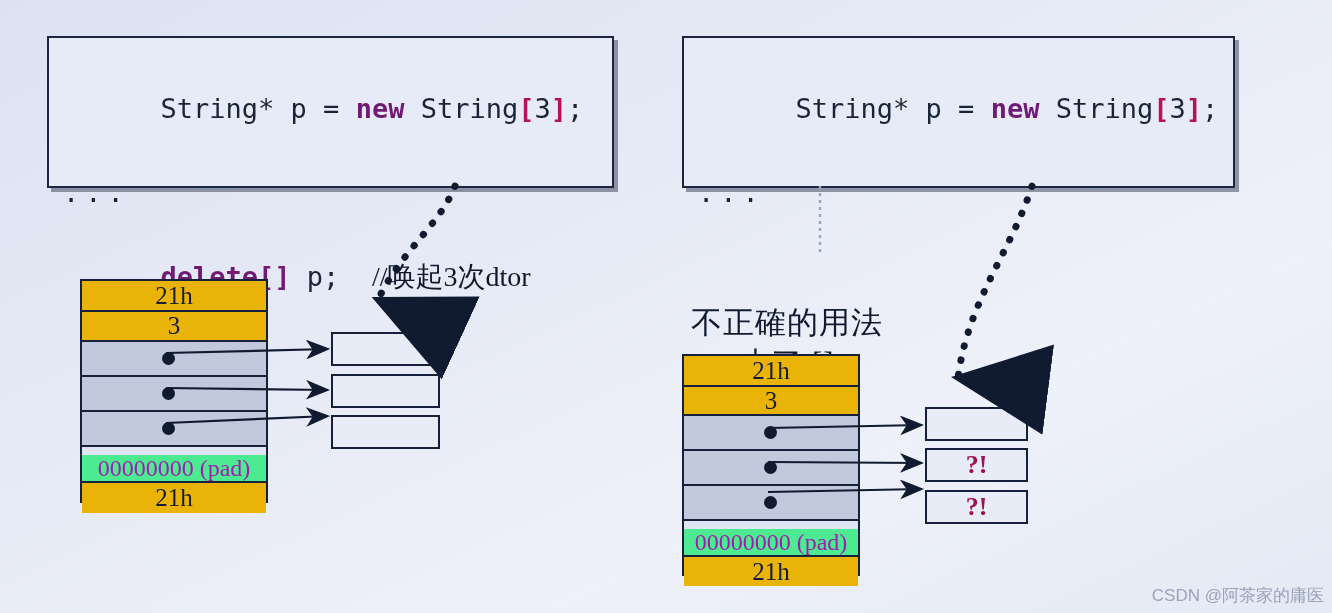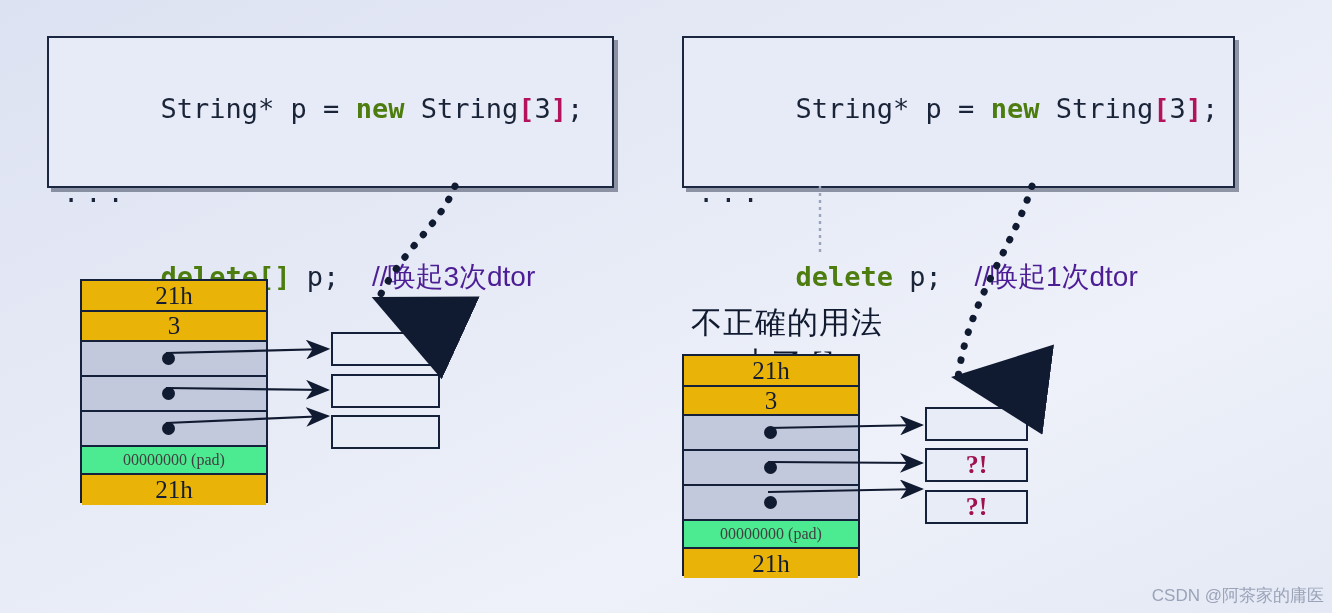--- a/index.html
+++ b/index.html
@@ -26,25 +26,25 @@
     padding: 8px 14px 10px 14px;
   }
   .code-line {
     font-family: "DejaVu Sans Mono", "Liberation Mono", monospace;
     font-size: 27px;
     line-height: 42px;
     color: #1a2438;
     white-space: pre;
     letter-spacing: 0px;
   }
-  .kw { color: #4d7c0f; font-weight: bold; }
+  .kw { color: #701a75; font-weight: bold; }
   .brk { color: #b3125c; font-weight: bold; }
   .cmt {
-    font-family: Liberation Sans, sans-serif;
-    color: #4c1d95;
+    font-family: Liberation Serif, serif;
+    color: #0f172a;
     font-size: 28px;
   }
   .dots-line { letter-spacing: 6px; }
 
   
   .mem-table {
     position: absolute;
     border: 2px solid #15203a;
     box-sizing: border-box;
     background: #dfe5f3;
@@ -58,22 +58,23 @@
     color: #141d33;
     display: flex;
     align-items: center;
     justify-content: center;
     background: #e2e7f4;
   }
   .mem-row:last-child { border-bottom: none; }
   .mem-row.ptr { background: #c3c9dd; }
   .mem-row.pad {
     background: #4ceb92;
-    color: #404040;
-    font-size: 16px;
+    color: #a21caf;
+    font-size: 24px;
+    margin-top: 8px;
   }
   .mem-row.hdr { background: #eab308; }
 
   
   .bullet {
     position: absolute;
     width: 13px;
     height: 13px;
     border-radius: 50%;
     background: #101a31;
@@ -139,23 +140,20 @@
     <div class="code-line">
       <span class="kw">delete</span><span class="kw">[]</span><span> p;  </span><span class="cmt">//唤起3次dtor</span>
     </div>
   </div>
 
   <div class="code-box" style="left:682px; top:36px; width:553px; height:152px;">
     <div class="code-line">
       <span>String* p = </span><span class="kw">new</span><span> String</span><span class="brk">[</span><span>3</span><span class="brk">]</span><span>;</span>
     </div>
     <div class="code-line dots-line">...</div>
-    <div class="code-line">
-      <span class="kw">delete</span><span class="kw"></span><span> p;  </span><span class="cmt">//唤起1次dtor</span>
-    </div>
   </div>
 
   <div class="annot" style="left:662px; top:258px; width:250px;margin-top:45px;">不正確的用法
 少了 []</div>
 
   <div class="mem-table" style="left:80px; top:279px; width:188px; height:224px;">
     <div class="mem-row hdr" style="height:31px;">21h</div>
     <div class="mem-row hdr" style="height:30px;">3</div>
     <div class="mem-row ptr" style="height:35px;">
       <span class="bullet"></span>

